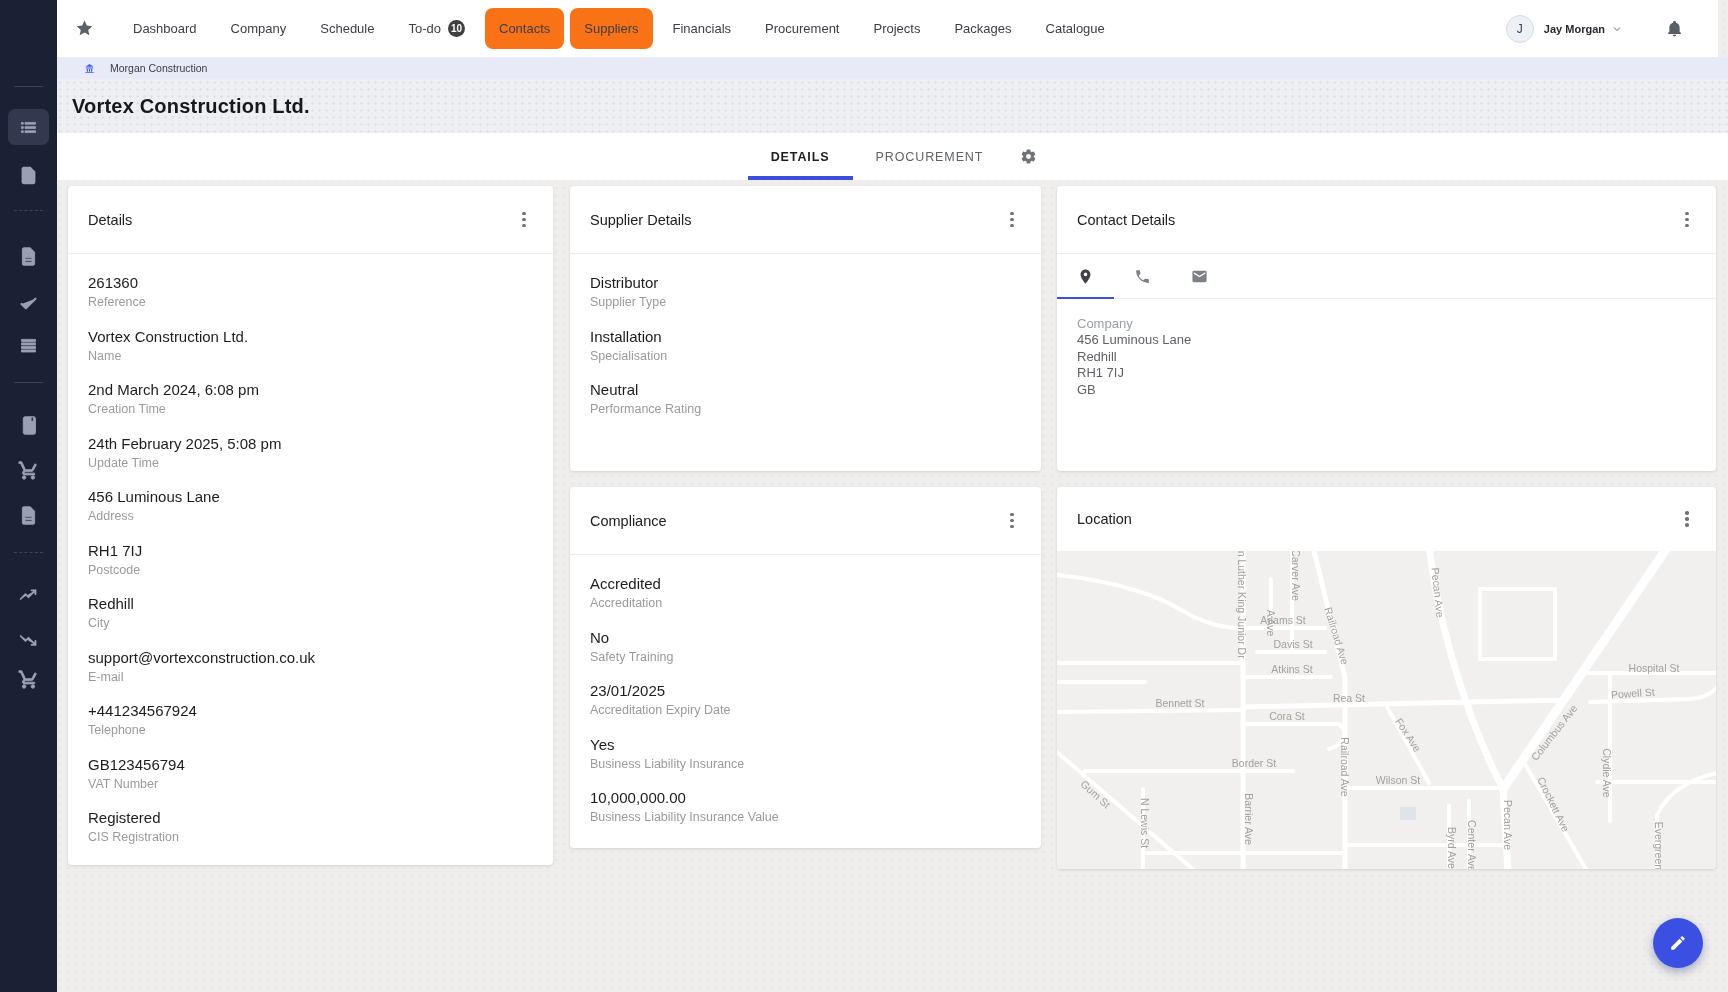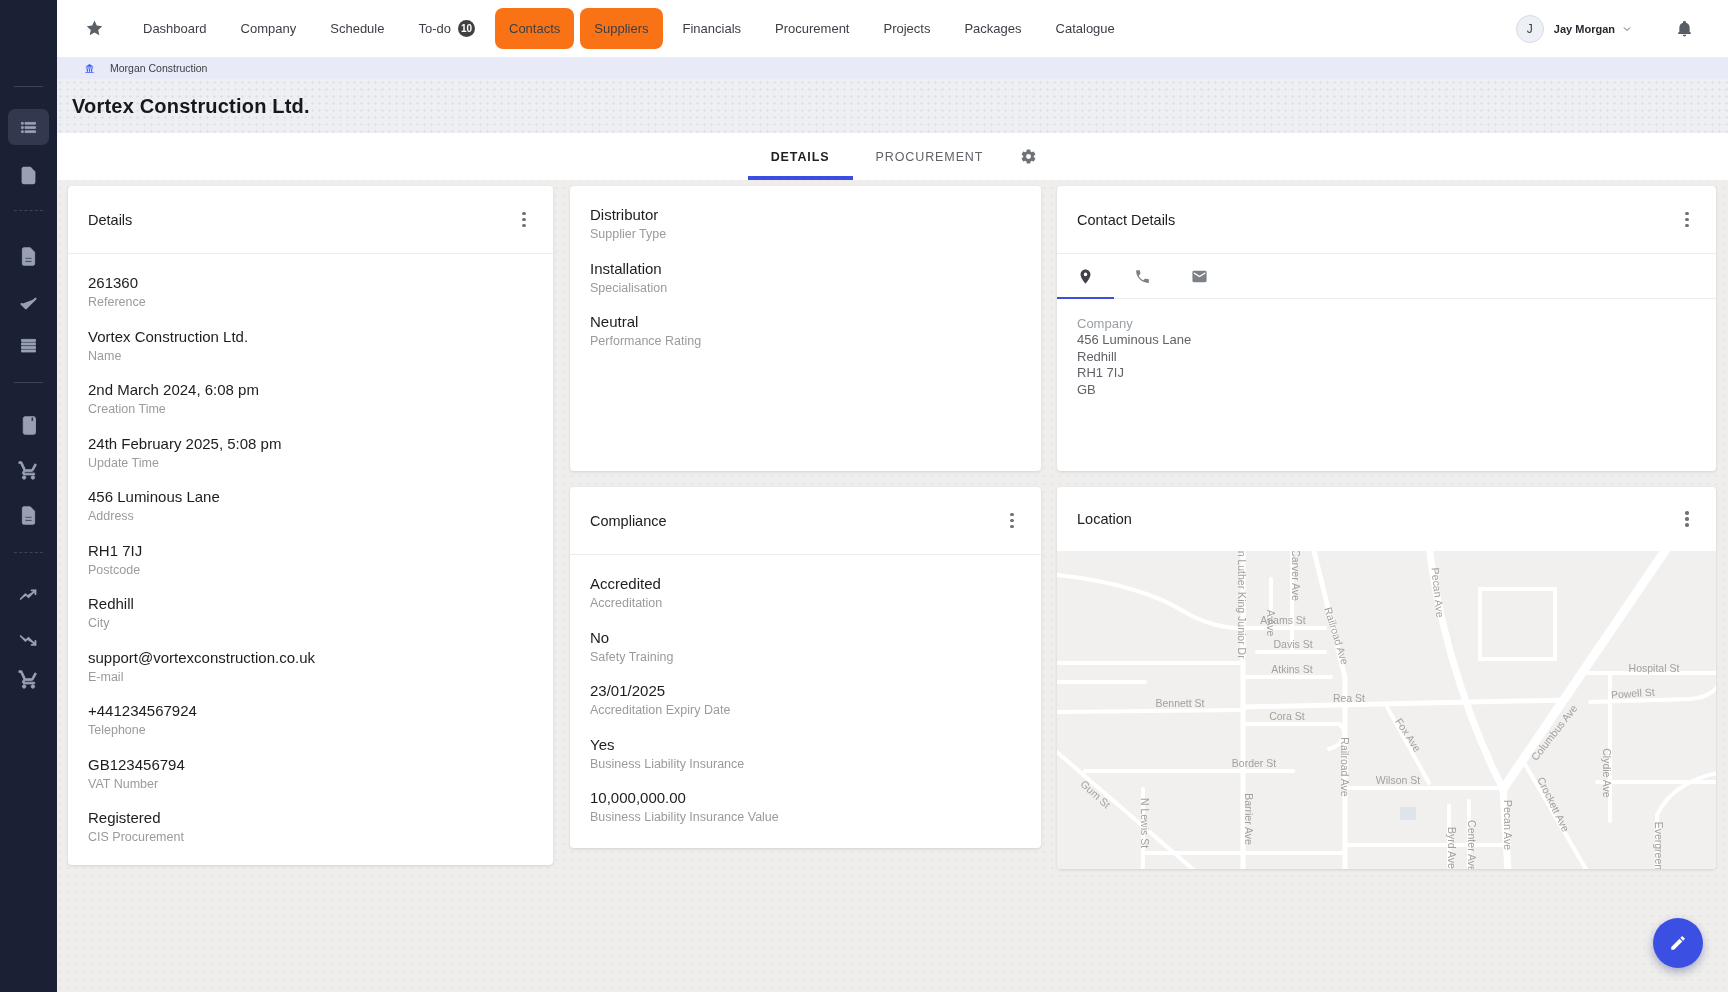--- a/index.html
+++ b/index.html
@@ -13,21 +13,21 @@
   #logo-box { position:absolute; left:0; top:0; width:57px; height:57px; background:#0f1629;
               background-image:radial-gradient(rgba(255,255,255,.07) 1px, transparent 1.2px); background-size:6px 6px;
               display:flex; align-items:center; justify-content:center; cursor:pointer; }
   .side-item { position:absolute; left:0; width:57px; display:flex; justify-content:center; align-items:center; cursor:pointer; }
   .side-item svg { width:21px; height:21px; fill:#99a0b4; stroke:#99a0b4; }
   .side-item.active { background:rgba(173,182,209,.16); width:41px; left:8px; height:36px; border-radius:7px; }
   .side-divider { position:absolute; left:14px; width:29px; border-top:1px solid #3c4359; }
   .side-divider.dashed { border-top:1px dashed #3c4359; }
 
   
-  #topnav { position:absolute; left:57px; top:0; width:1671px; height:57px; background:#ffffff; display:flex; align-items:center; z-index:20; }
+  #topnav { position:absolute; left:47px; top:0; width:1671px; height:57px; background:#ffffff; display:flex; align-items:center; z-index:20; }
   #star-btn { margin-left:28px; margin-right:22px; cursor:pointer; display:flex; }
   #star-btn svg { width:19px; height:19px; fill:#5b6066; }
   .nav-item { font-size:13px; font-weight:500; color:#3b3f46; padding:12px 14px; margin:0 3px; border-radius:8px;
               cursor:pointer; display:flex; align-items:center; white-space:nowrap; }
   .nav-item.active { background:#f97316; }
   .nav-badge { margin-left:7px; background:#404040; color:#fff; font-size:10px; font-weight:700; width:17px; height:17px;
                border-radius:50%; display:flex; align-items:center; justify-content:center; }
   #nav-right { margin-left:auto; display:flex; align-items:center; }
   #user-chip { display:flex; align-items:center; cursor:pointer; }
   #avatar { width:28px; height:28px; border-radius:50%; background:#eef0f7; border:1px solid #d7dbe4; color:#3c4043;
@@ -298,26 +298,34 @@
         <div class="field">
           <div class="value">+441234567924</div>
           <div class="flabel">Telephone</div>
         </div>
         <div class="field">
           <div class="value">GB123456794</div>
           <div class="flabel">VAT Number</div>
         </div>
         <div class="field">
           <div class="value">Registered</div>
-          <div class="flabel">CIS Procurement</div>
+          <div class="flabel">CIS Registration</div>
         </div>
       </div>
   </div>
 
   <div class="card" style="left:570px; top:186px; width:471px; height:285px;">
+    <div class="card-header">
+      <div class="card-title">Supplier Details</div>
+      <div class="kebab">
+          <i></i>
+          <i></i>
+          <i></i>
+        </div>
+    </div>
     <div class="card-body" id="supplier-fields">
         <div class="field">
           <div class="value">Distributor</div>
           <div class="flabel">Supplier Type</div>
         </div>
         <div class="field">
           <div class="value">Installation</div>
           <div class="flabel">Specialisation</div>
         </div>
         <div class="field">

